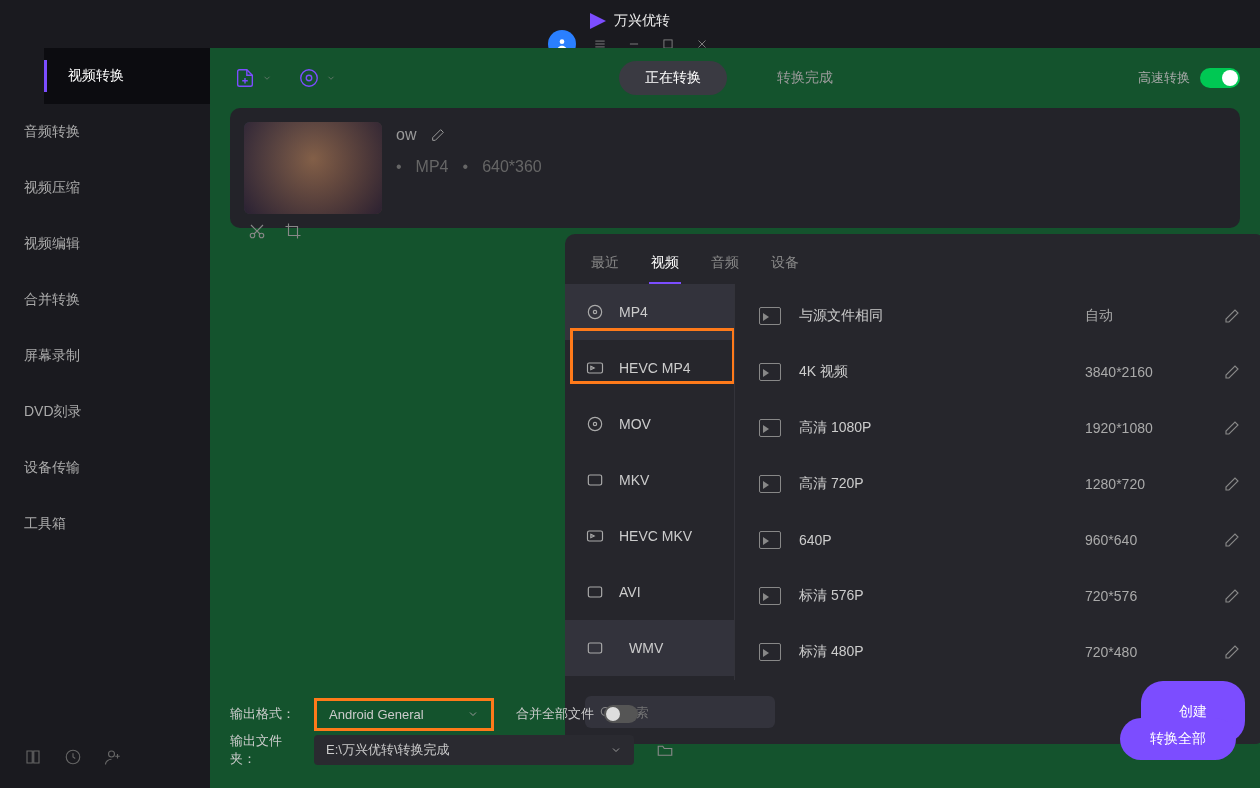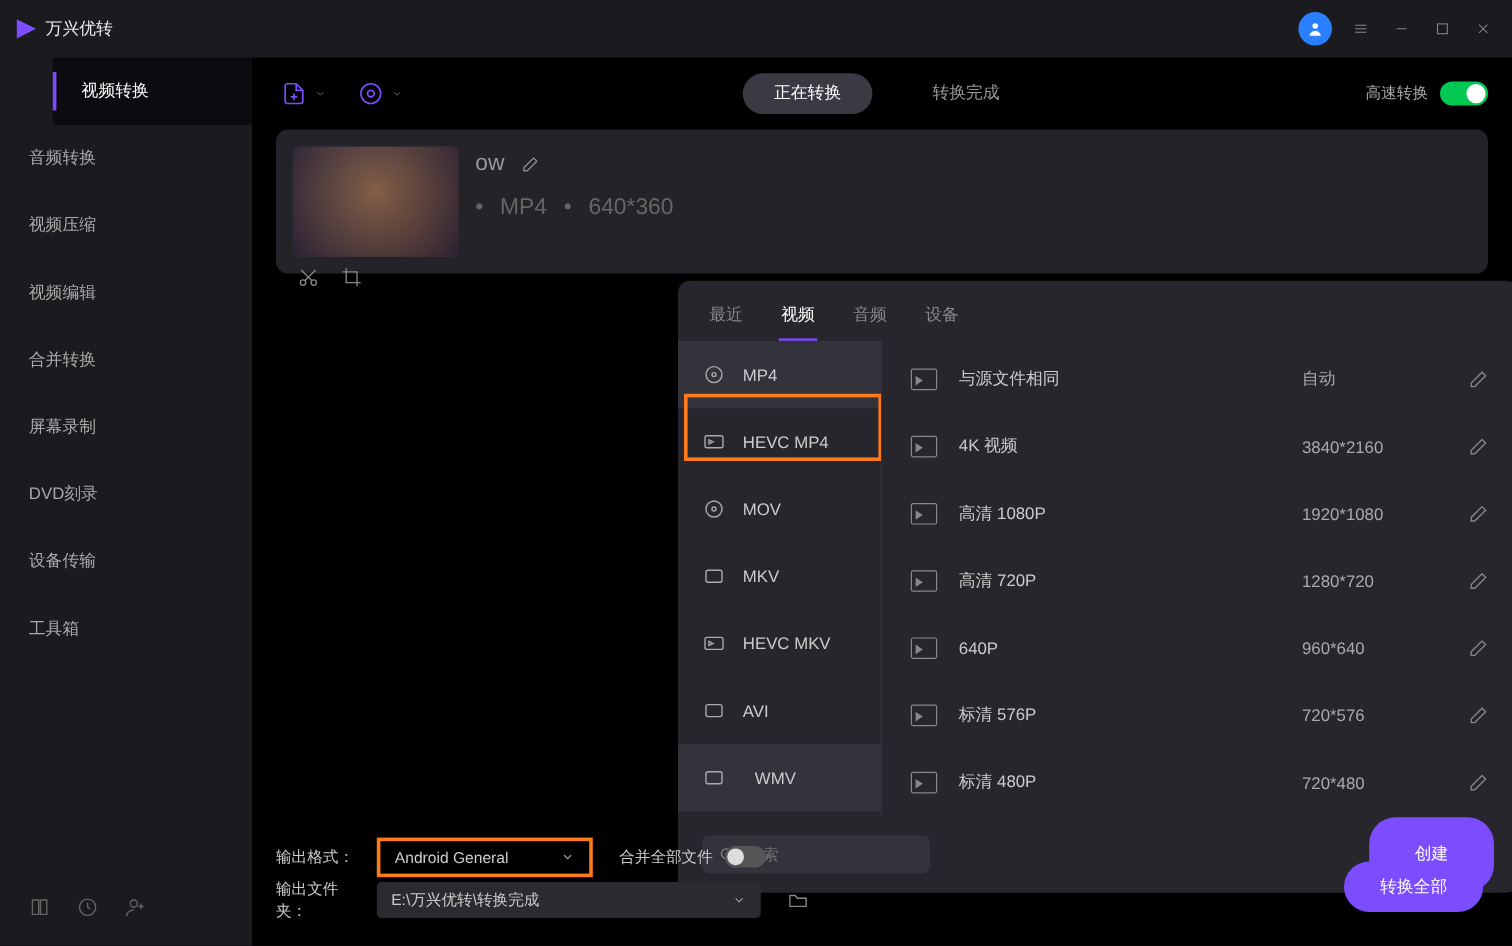--- a/index.html
+++ b/index.html
@@ -7,22 +7,23 @@
   width: 1260px; height: 788px;
   background: #1a1a1f;
   font-family: "Microsoft YaHei", "PingFang SC", sans-serif;
   color: #ccc;
   overflow: hidden;
   position: relative;
 }
 .titlebar {
   height: 48px;
   display: flex; align-items: center;
-  padding: 0 14px;
+  padding: 12px 14px;
   background: #1a1a1f;
+  flex-direction: column;
 }
 .logo-wrap { display: flex; align-items: center; gap: 8px; }
 .logo-icon {
   width: 0; height: 0;
   border-top: 8px solid transparent;
   border-bottom: 8px solid transparent;
   border-left: 16px solid #7c4dff;
   display: inline-block;
 }
 .app-name { color: #eee; font-size: 14px; }
@@ -62,21 +63,21 @@
 }
 .side-bottom {
   position: absolute; bottom: 18px; left: 0;
   display: flex; gap: 22px; padding: 0 24px;
 }
 .side-bottom-icon { color: #666; cursor: pointer; }
 .side-bottom-icon svg { width: 18px; height: 18px; stroke: currentColor; fill: none; stroke-width: 1.5; }
 
 .main {
   flex: 1;
-  background: #000000;
+  background: #14532d;
   position: relative;
   padding: 0 20px;
 }
 .toolbar {
   height: 60px; display: flex; align-items: center; gap: 18px;
 }
 .tool-btn {
   display: flex; align-items: center; gap: 6px;
   color: #7c4dff; cursor: pointer;
   padding: 4px;
@@ -114,21 +115,21 @@
 }
 .thumb::after {
   content: ""; position: absolute; inset: 0;
   background: radial-gradient(circle at 50% 40%, rgba(180,120,80,.6), rgba(40,30,50,.9));
 }
 .card-tools {
   position: absolute; left: 18px; top: 114px;
   display: flex; gap: 18px;
 }
 .card-tools svg { width: 18px; height: 18px; stroke: #888; fill: none; stroke-width: 1.5; cursor: pointer; }
-.file-meta { color: #999; font-size: 19px; display:flex; gap:14px; align-items:center; }
+.file-meta { color: #999; font-size: 16px; display:flex; gap:14px; align-items:center; }
 .file-meta .edit { width:16px;height:16px; stroke:#999; fill:none; stroke-width:1.5; cursor:pointer;}
 .convert-btn {
   position: absolute; right: 40px; top: 190px;
   padding: 10px 38px; border-radius: 22px;
   border: 1.5px solid #7c4dff; color: #ccc;
   background: transparent; font-size: 14px; cursor: pointer;
 }
 
 
 .popover {

